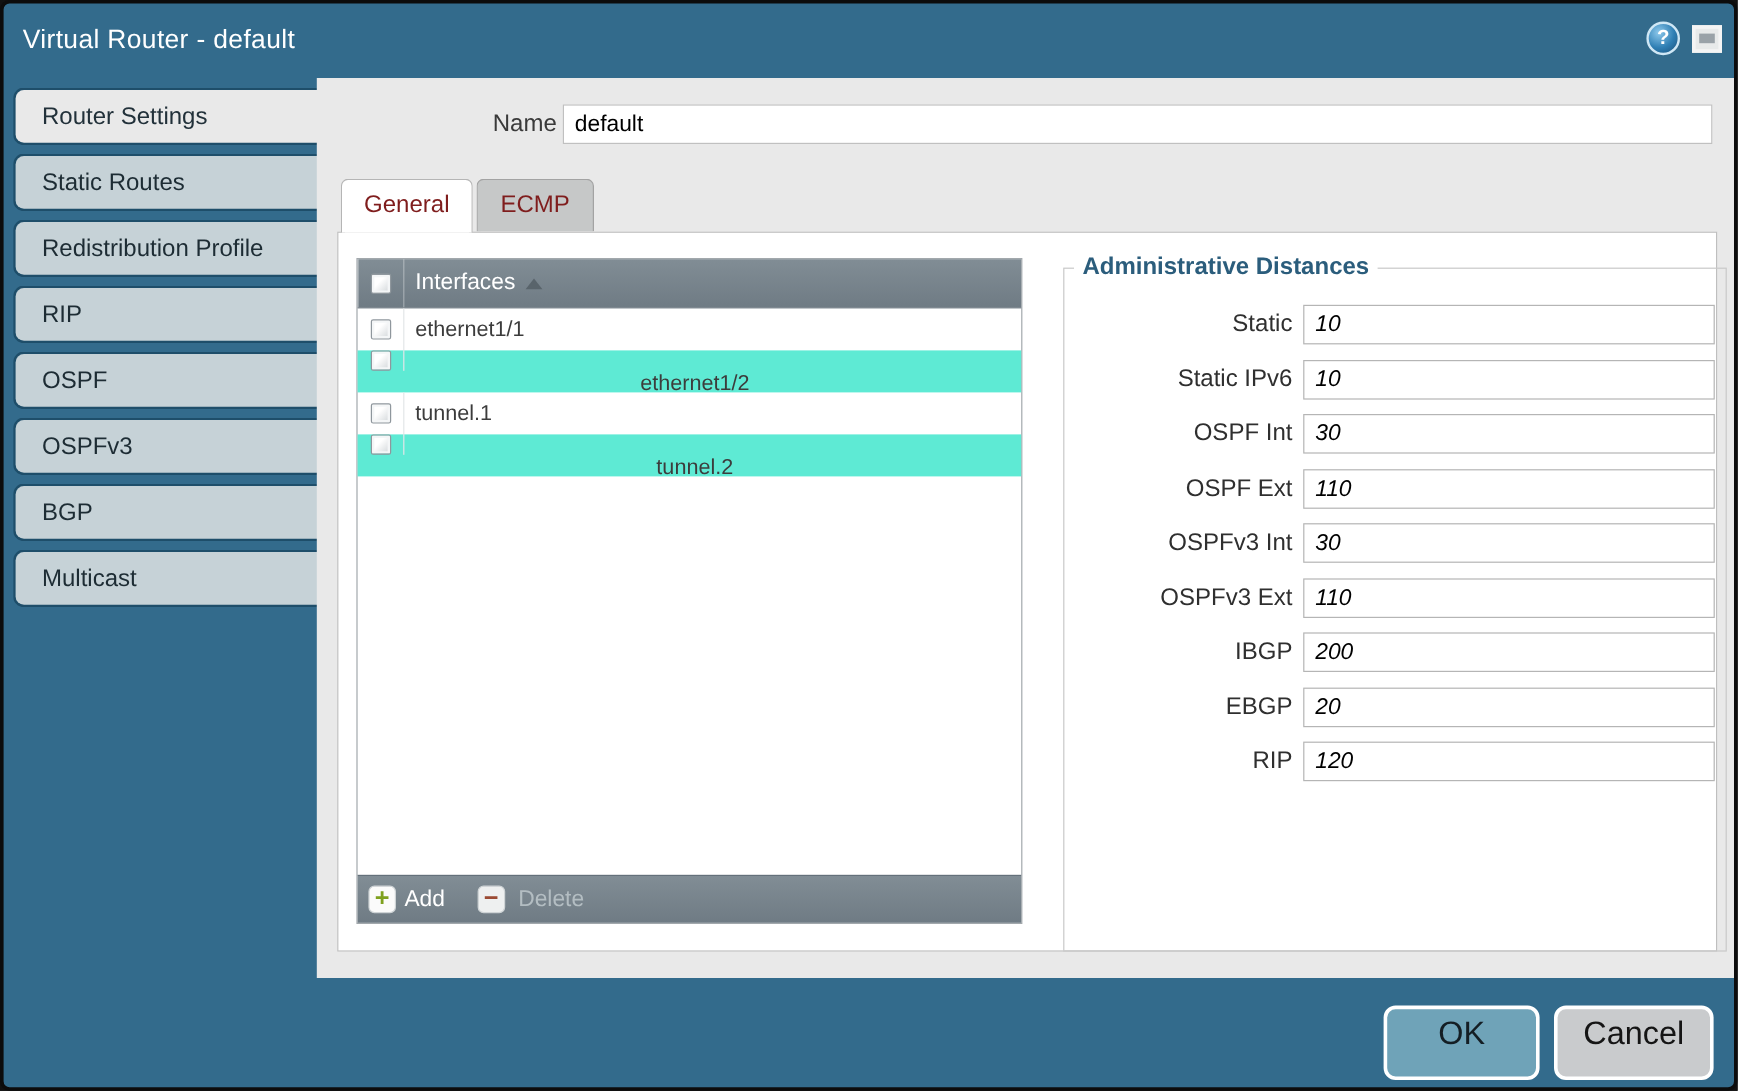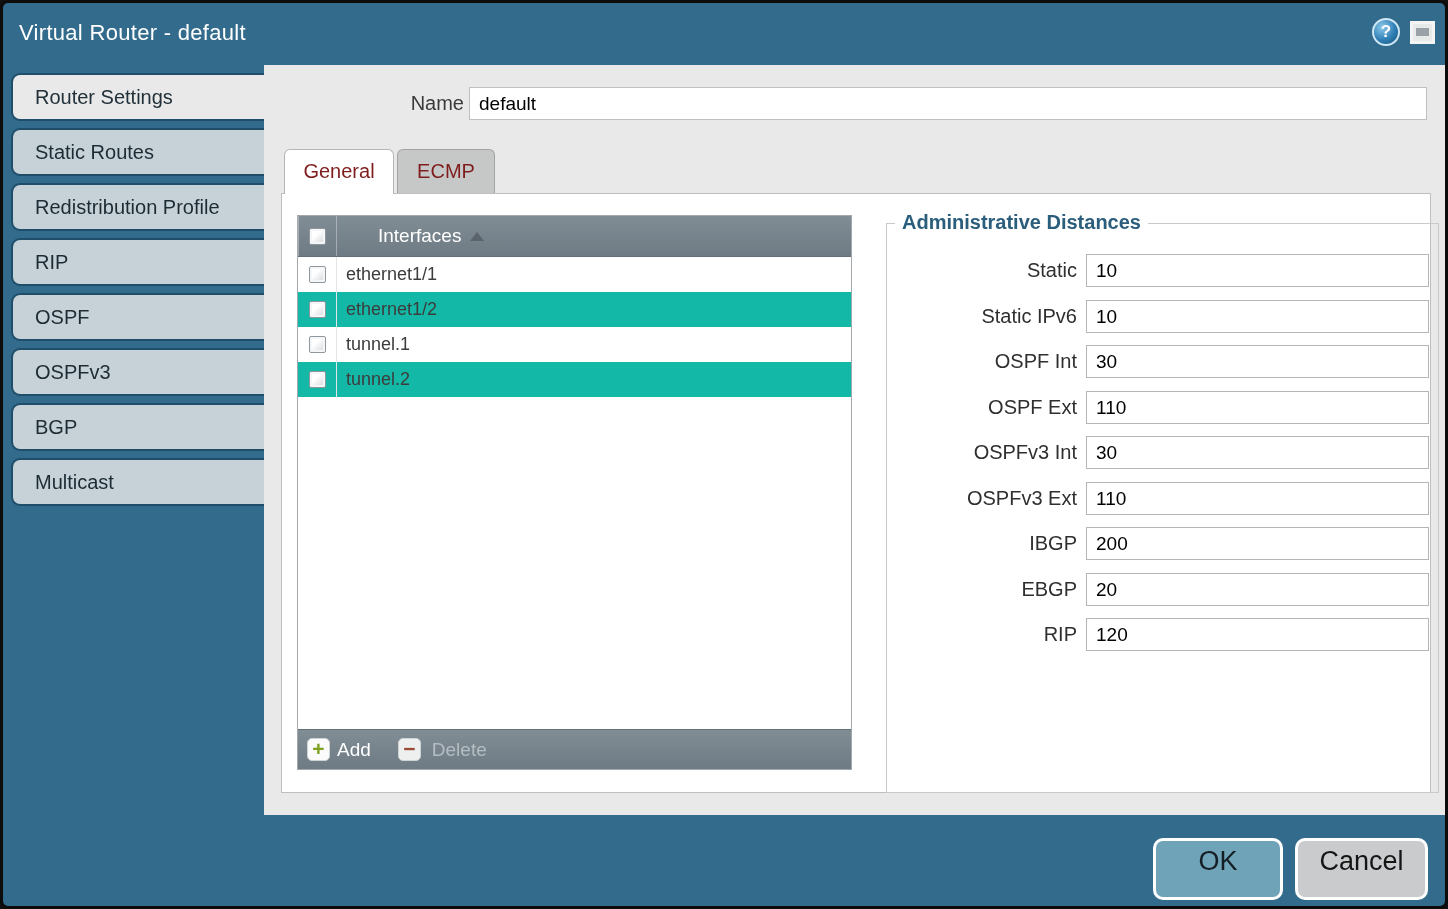--- a/index.html
+++ b/index.html
@@ -76,37 +76,37 @@
   }
 
   
   .grid {
     position:absolute; left:15px; top:21px; width:555px; height:555px;
     border:1px solid #a2a8ac; background:#fff;
   }
   .grid-header {
     height:41px; background:linear-gradient(#818d95,#6f7b84);
     display:flex; align-items:center; color:#fff; font-size:19px;
-    border-bottom:1px solid #64707a; cursor:pointer;gap:32px;
+    border-bottom:1px solid #64707a; cursor:pointer;
   }
   .hdr-cb-cell { width:39px; display:flex; justify-content:center; align-items:center;
     border-left:1px solid rgba(255,255,255,.35); border-right:1px solid rgba(255,255,255,.35);
     align-self:stretch; }
   .hdr-label { padding-left:9px; display:flex; align-items:center; gap:9px; }
   .sort-asc {
     width:0; height:0; border-left:7px solid transparent; border-right:7px solid transparent;
     border-bottom:9px solid #59646b;
   }
   .checkbox {
     width:17px; height:17px; border:1px solid #8f979d; border-radius:2px;
     background:linear-gradient(135deg,#ffffff 40%,#cfd4d7);
     box-shadow:inset 0 0 0 2px #f4f6f7; cursor:pointer;
   }
   .grid-row { display:flex; align-items:center; height:35px; font-size:18px; color:#3c3c3c; cursor:pointer; }
-  .grid-row.alt { background:#14b8a6; }
+  .grid-row.alt { background:#5eead4;flex-direction:column; }
   .row-cb-cell { width:39px; display:flex; justify-content:center; align-items:center;
     border-right:1px solid #e3e6e8; align-self:stretch; }
   .row-text { padding-left:9px; }
   .grid-footer {
     position:absolute; left:0; right:0; bottom:0; height:40px;
     background:linear-gradient(#818d95,#6f7b84); border-top:1px solid #64707a;
     display:flex; align-items:center; padding-left:9px; gap:7px;
   }
   .mini-btn {
     width:23px; height:23px; border-radius:5px; background:#fbfbfb;
@@ -129,21 +129,21 @@
     position:absolute; top:-13px; left:8px; background:#ffffff; padding:0 7px;
     font-size:20px; font-weight:bold; color:#2b5d7c;
   }
   .field-row { position:absolute; left:0; width:100%; height:33px; }
   .field-label {
     position:absolute; left:0; top:0; width:190px; height:33px;
     text-align:right; font-size:20px; color:#2f2f2f; line-height:33px;
   }
   .field-input {
     position:absolute; left:199px; top:0; width:343px; height:33px;
-    border:1px solid #b5b5b5; background:#fff; font-size:19px; padding:0 9px; color:#000;
+    border:1px solid #b5b5b5; background:#fff; font-size:19px; padding:0 9px; color:#000;font-style:italic;
   }
 
   
   .action-btn {
     position:absolute; height:62px; border:3px solid #ffffff; border-radius:10px;
     font-size:27px; color:#141e24; text-align:center; line-height:40px; cursor:pointer;
   }
   .ok-btn { left:1150px; top:835px; width:130px; background:#6fa3b8; }
   .cancel-btn { left:1292px; top:835px; width:133px; background:#c9cbcd; color:#151515; }
 </style>

